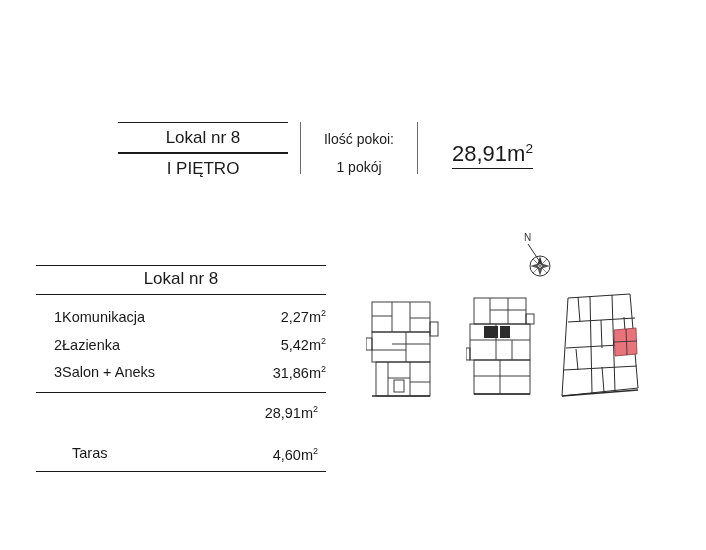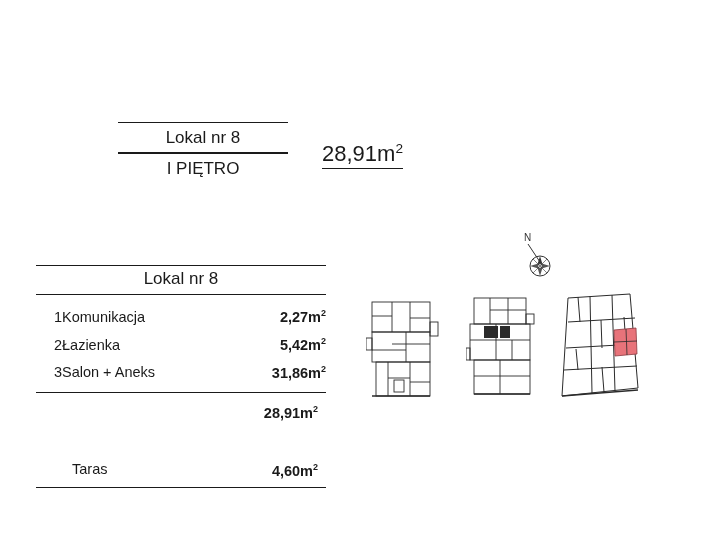--- a/index.html
+++ b/index.html
@@ -106,37 +106,36 @@
     text-align: right;
     padding-right: 10px;
   }
   td.name {
     text-align: left;
   }
   td.val {
     text-align: right;
     white-space: nowrap;
     padding-right: 8px;
-    font-weight: bold;
   }
   #sum-row {
     border-top: 1px solid #1a1a1a;
     margin-top: 8px;
     padding-top: 3px;
   }
   #sum-row table {
     width: 100%;
     border-collapse: collapse;
   }
   #sum-row td {
     font-size: 14.5px;
     line-height: 24px;
   }
   #extra-row {
-    margin-top: 28px;
+    margin-top: 12px;
     border-bottom: 1px solid #1a1a1a;
     padding-bottom: 3px;
   }
   #extra-row table {
     width: 100%;
     border-collapse: collapse;
   }
   #extra-row td {
     font-size: 14.5px;
     line-height: 24px;
@@ -186,20 +185,24 @@
 <div id="header">
 
   <div id="header-left">
     <div class="rule"></div>
     <div class="hdr-line">Lokal nr 8</div>
     <div class="rule"></div>
     <div class="rule"></div>
     <div class="hdr-line">I PIĘTRO</div>
   </div>
 
+  <div id="header-mid">
+    <div class="rooms-label">Ilość pokoi:</div>
+    <div class="rooms-value">1 pokój</div>
+  </div>
 
   <div id="header-area">
     <div class="area-val"><span>28,91m</span><span class="sup">2</span></div>
   </div>
 
 </div>
 
 <div id="table-block">
 
   <div id="table-title">Lokal nr 8</div>

